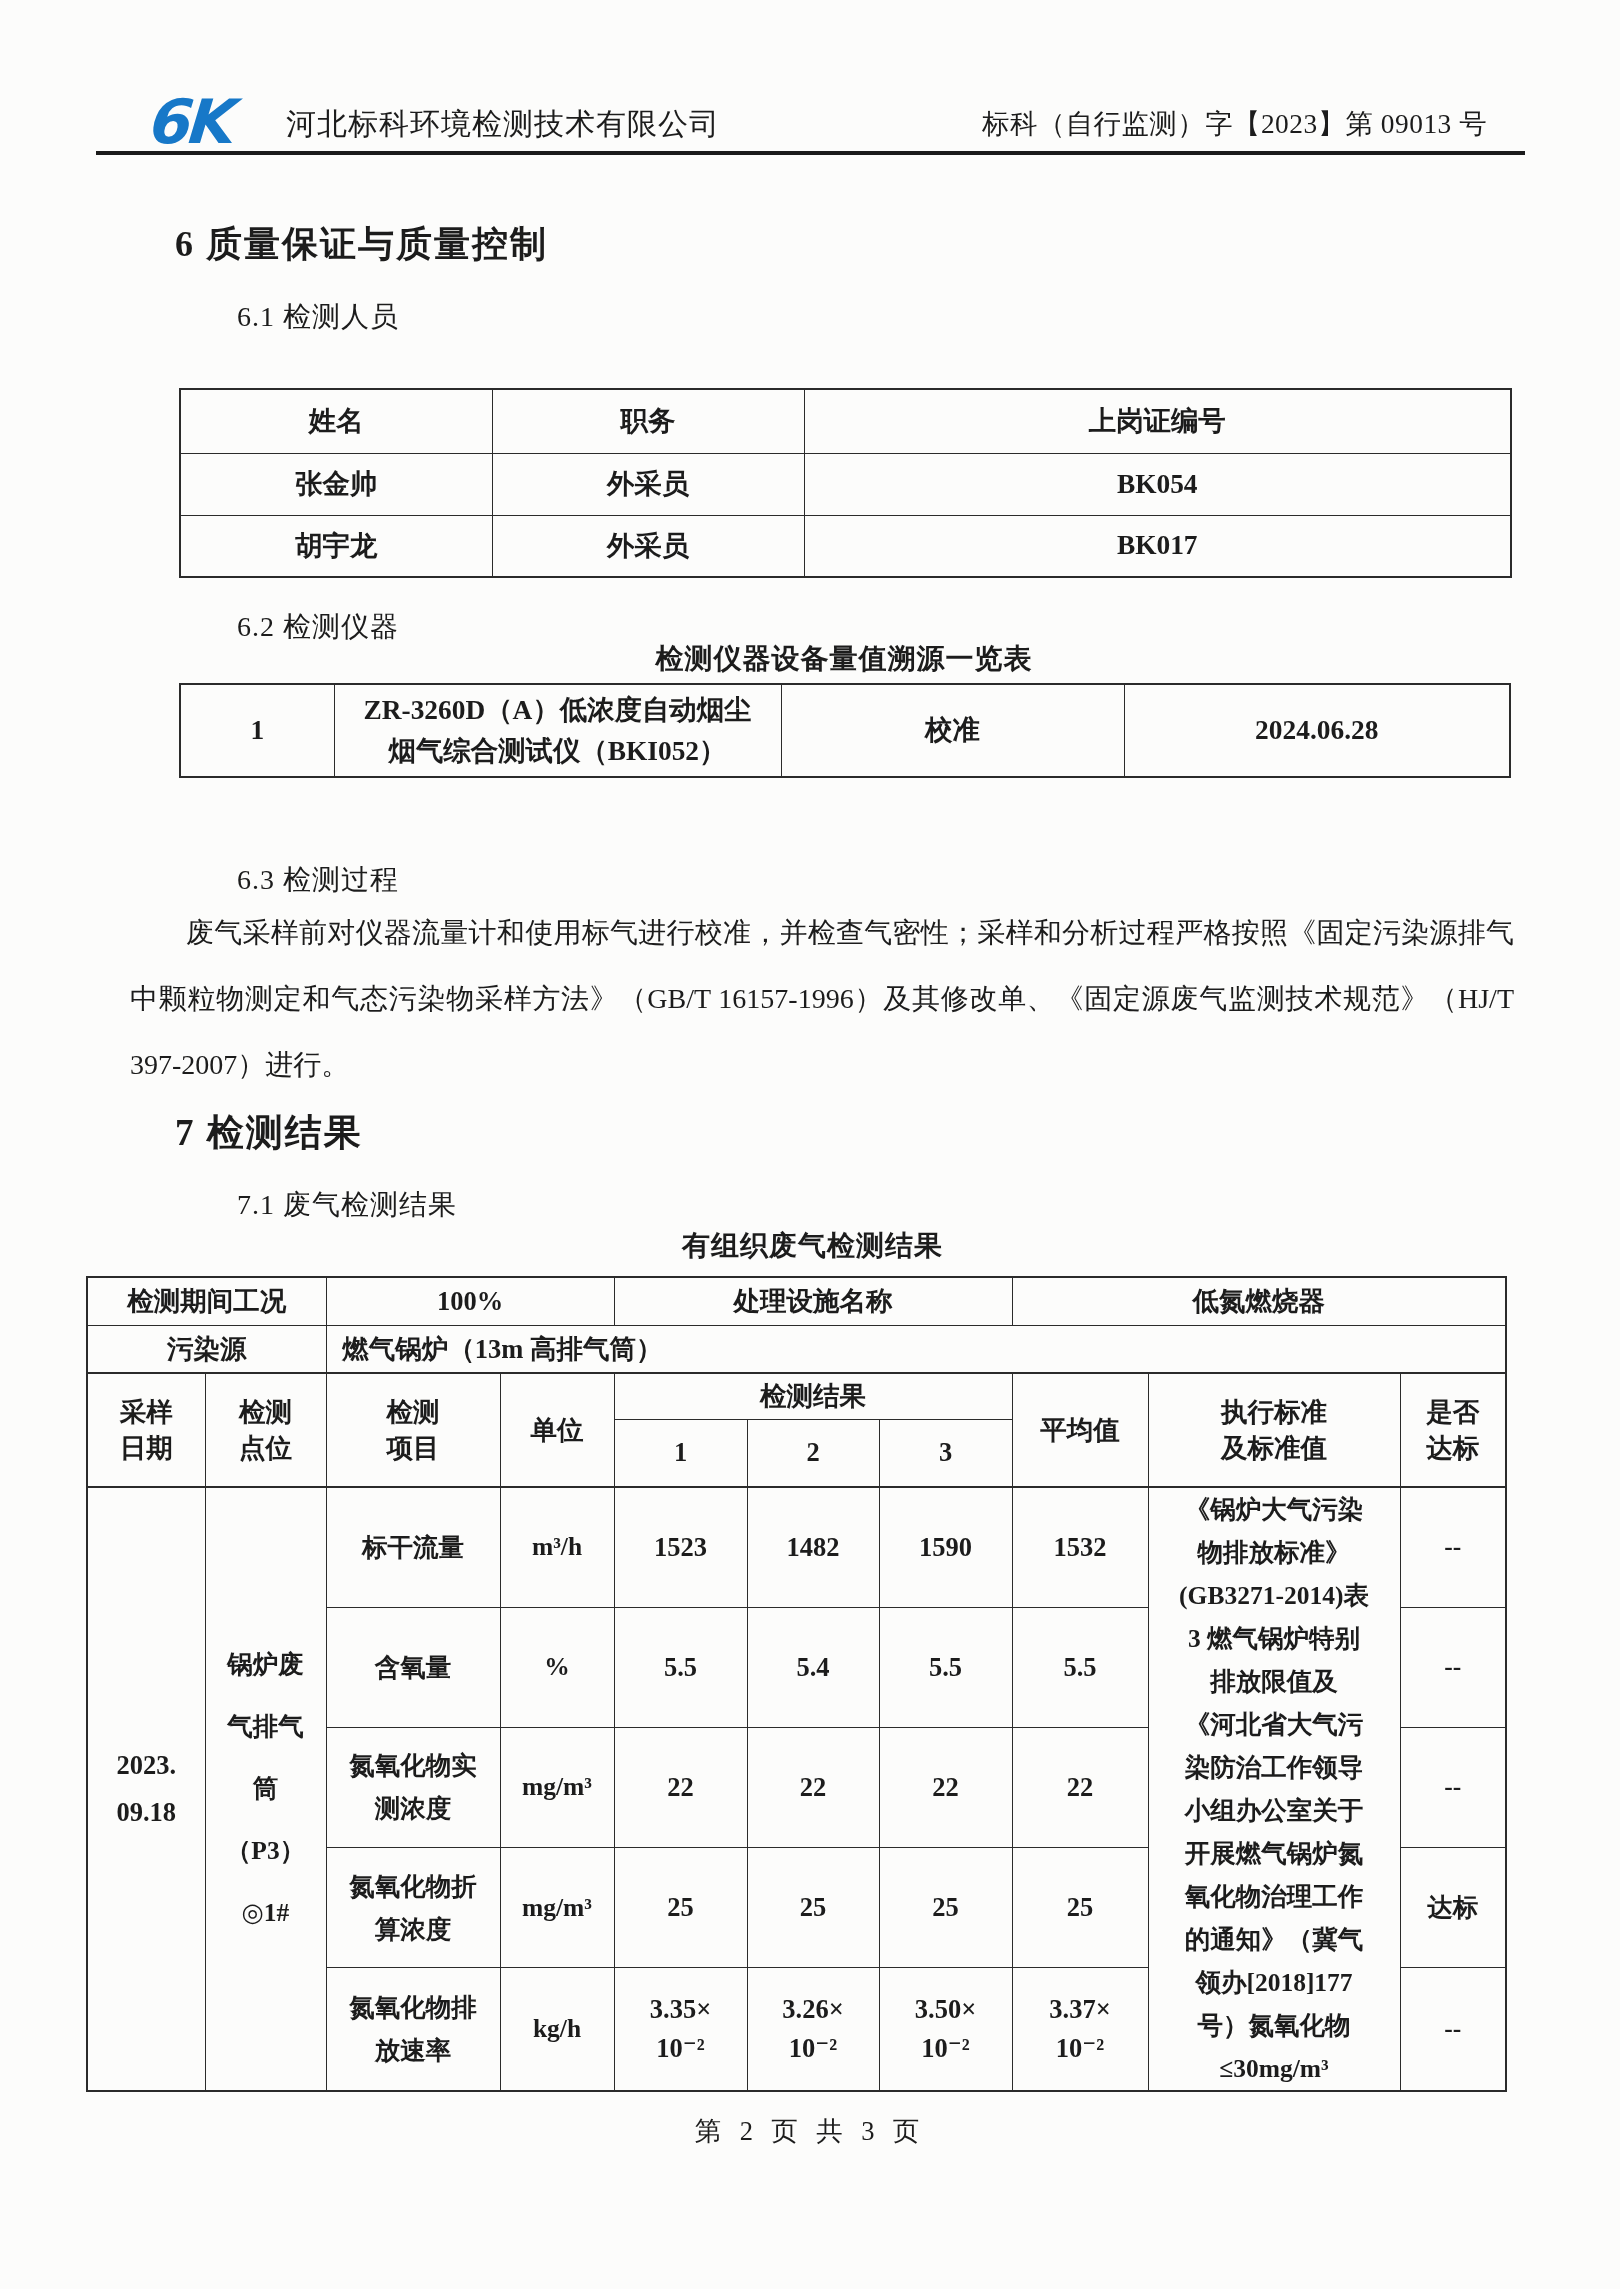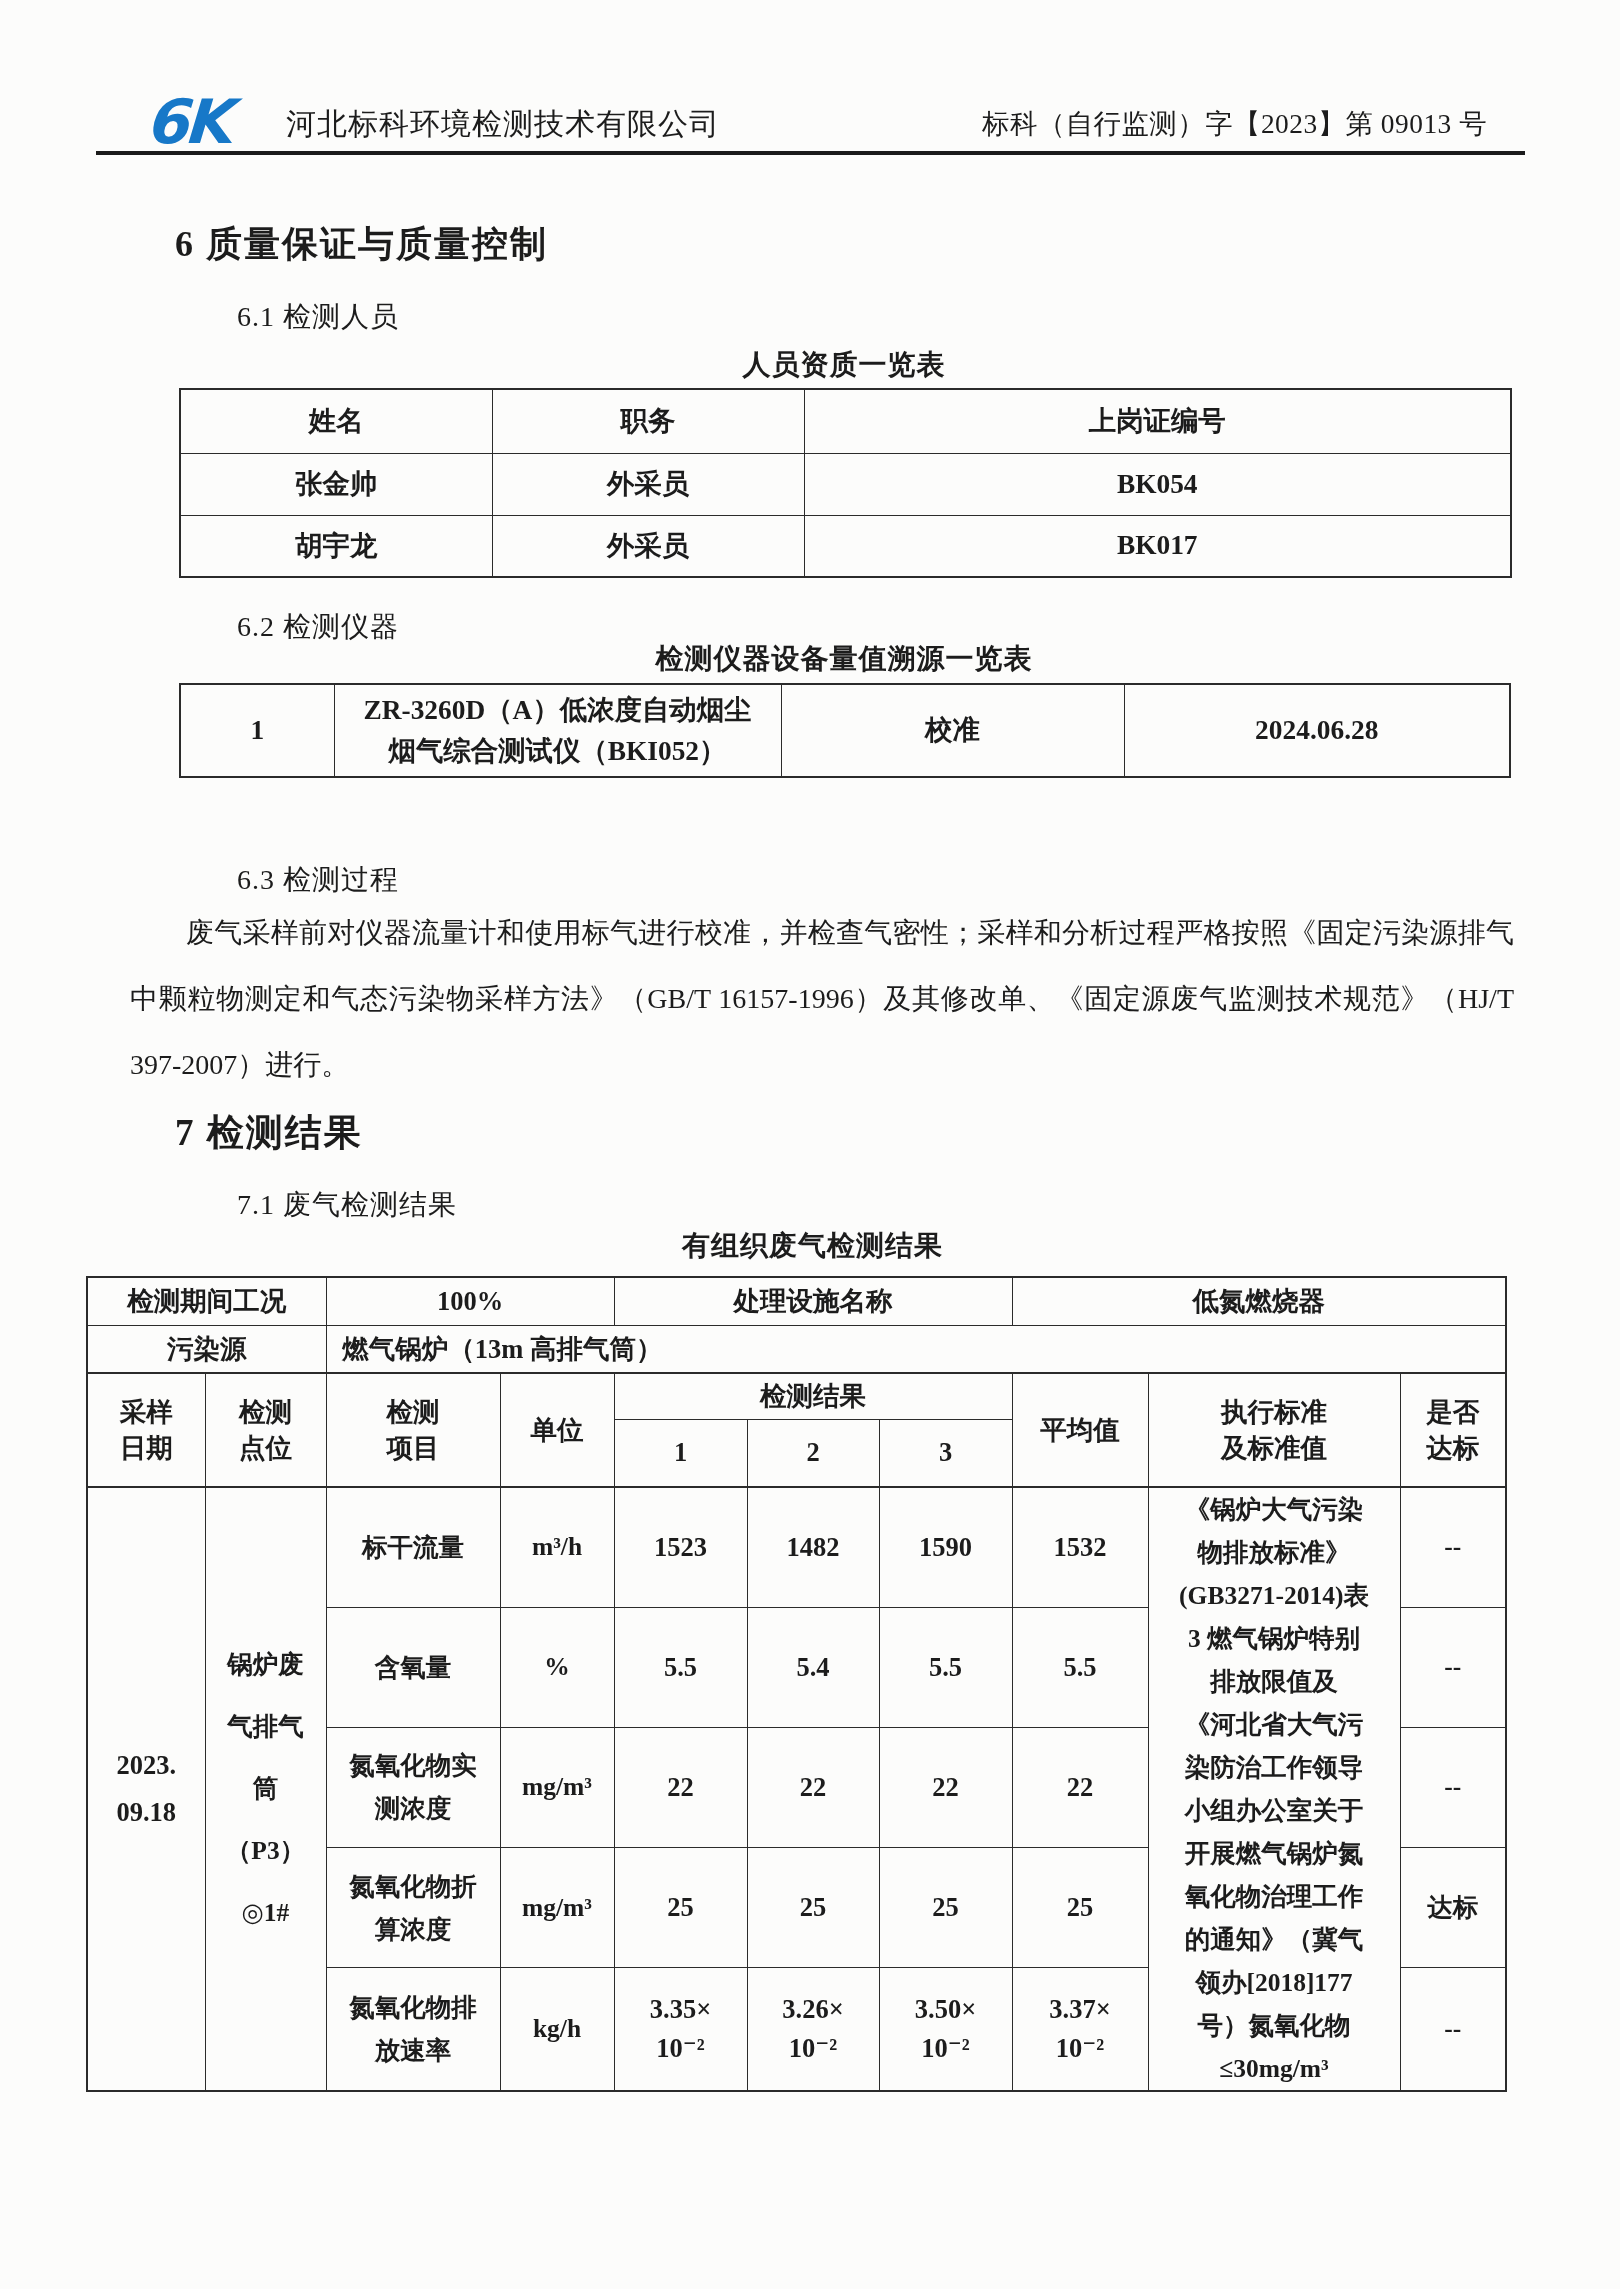--- a/index.html
+++ b/index.html
@@ -93,21 +93,20 @@
     <svg width="122" height="73" viewBox="0 0 124 74">
       <text x="2" y="60" font-family="DejaVu Sans, sans-serif" font-weight="bold" font-style="italic" font-size="62" fill="#1778c8" transform="skewX(-6)" letter-spacing="-4">6K</text>
     </svg>
   </div>
   <div class="abs company-name">河北标科环境检测技术有限公司</div>
   <div class="abs doc-number">标科（自行监测）字【2023】第 09013 号</div>
   <div class="abs header-rule"></div>
 
   <div class="abs h1 s6-title">6 质量保证与质量控制</div>
   <div class="abs h2 s61-heading">6.1 检测人员</div>
-  <div class="abs caption cap1">人员资质一览表</div>
 
   <table class="abs tbl1 t-outer">
     <colgroup>
         <col style="width:312px">
         <col style="width:312px">
         <col style="width:707px">
       </colgroup>
     <tbody>
         <tr class="hr">
       <td>姓名</td>
@@ -268,15 +267,16 @@
 10⁻²</td>
       <td class="pre val-cell">3.50×
 10⁻²</td>
       <td class="pre val-cell">3.37×
 10⁻²</td>
       <td class="ok-cell">--</td>
     </tr>
   </tbody>
     </table>
 
+  <div class="abs footer">第 2 页 共 3 页</div>
 
 </div>
 
 
 </body></html>

